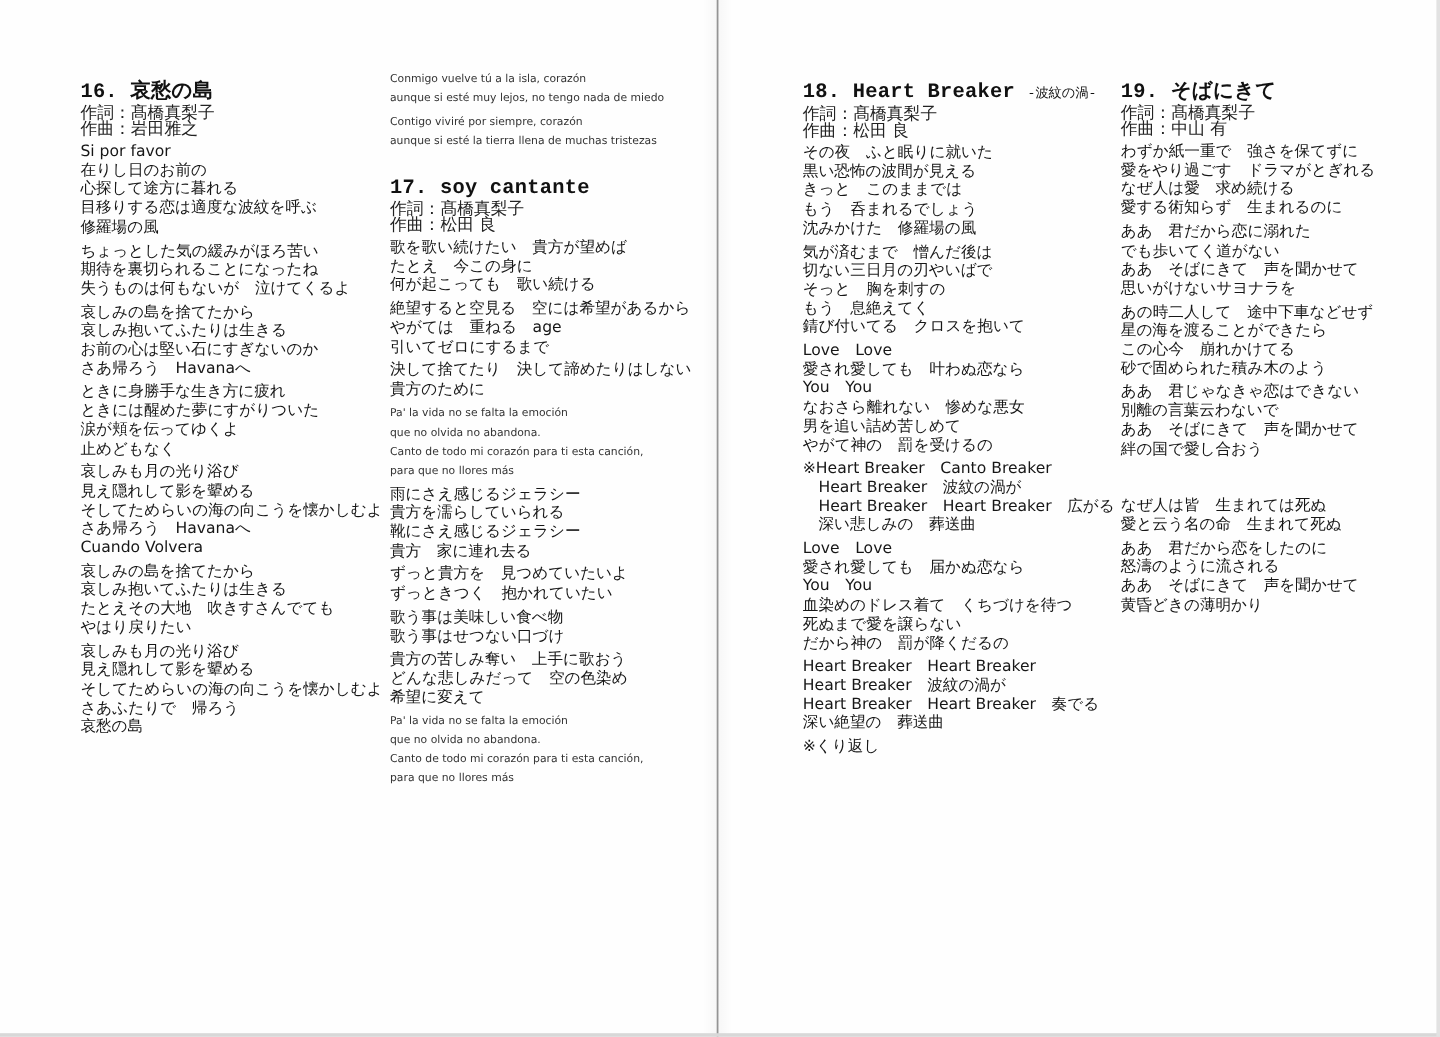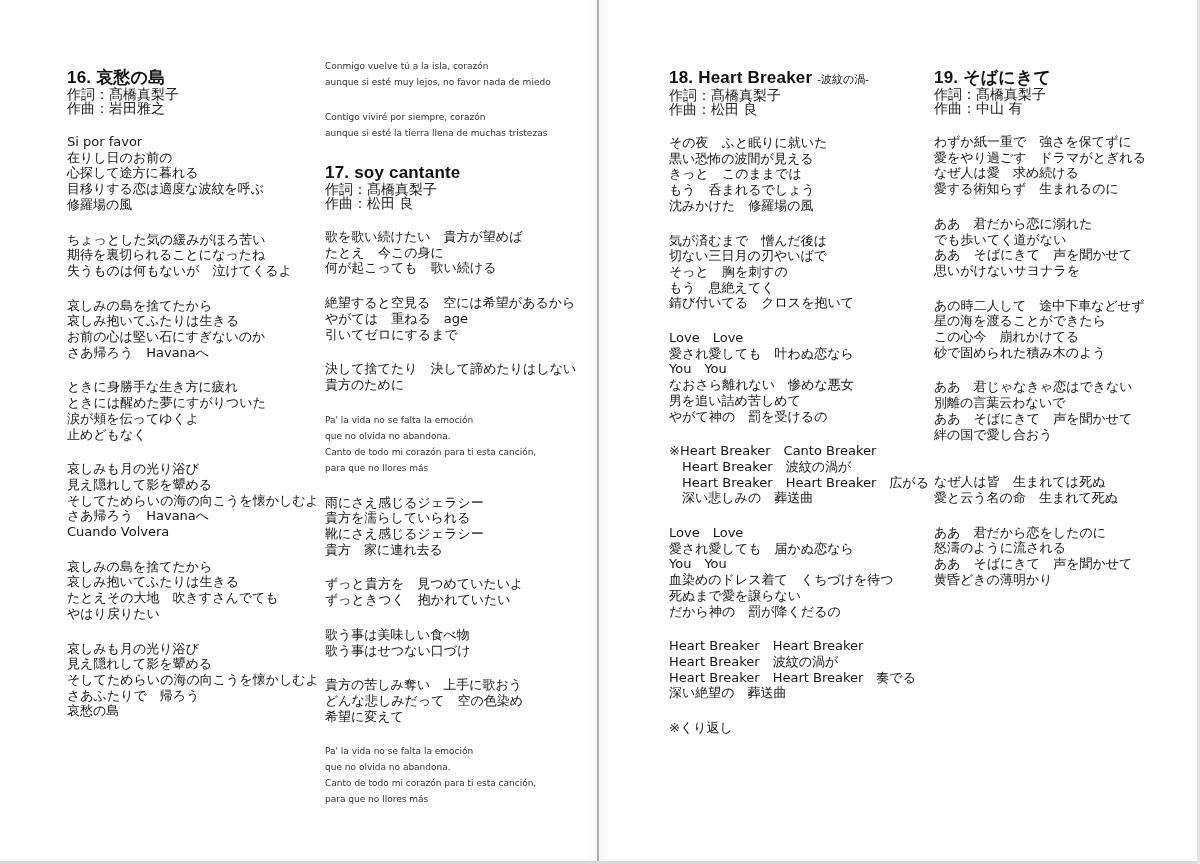--- a/index.html
+++ b/index.html
@@ -22,27 +22,27 @@
   .edge-bottom {
     position: absolute; left: 0; bottom: 0; width: 1200px; height: 3px;
     background: #d8d8d8;
   }
   .edge-right {
     position: absolute; right: 0; top: 0; width: 3px; height: 864px;
     background: #e2e2e2;
   }
   .col { position: absolute; top: 0; }
   .song-title {
-    font-family: Liberation Sans, sans-serif;
+    font-family: Liberation Mono, monospace;
     font-weight: bold; font-size: 17px; line-height: 20px;
     letter-spacing: 0.2px; white-space: nowrap; color: #111;
   }
   .song-title .sub { font-weight: normal; font-size: 11px; letter-spacing: 0; }
   .credit { font-size: 14px; line-height: 13.5px; color: #222; white-space: nowrap; }
-  .stanza { margin-top: 19px; }
+  .stanza { margin-top: 4px; }
   .stanza .line {
     font-size: 13px; line-height: 15.7px; white-space: pre; color: #161616;
   }
   .stanza.es .line {
     font-size: 9px; line-height: 16px; color: #333;
   }
   .gap-lg { margin-top: 32px; }
 </style>
 </head>
 <body>
@@ -102,21 +102,21 @@
           <div class="line">さあふたりで　帰ろう</div>
           <div class="line">哀愁の島</div>
         </div>
       </div>
   </div>
 
   <div class="col" style="left:325px; top:58px; width:260px;">
     <div id="s16es">
         <div class="stanza es" style="margin-top: 0px;">
           <div class="line">Conmigo vuelve tú a la isla, corazón</div>
-          <div class="line">aunque si esté muy lejos, no favor nada de miedo</div>
+          <div class="line">aunque si esté muy lejos, no tengo nada de miedo</div>
         </div>
         <div class="stanza es">
           <div class="line">Contigo viviré por siempre, corazón</div>
           <div class="line">aunque si esté la tierra llena de muchas tristezas</div>
         </div>
       </div>
     <div style="margin-top:22px;">
       <div class="song-title">17. soy cantante</div>
       <div class="credit">作詞：髙橋真梨子</div>
       <div class="credit">作曲：松田 良</div>

